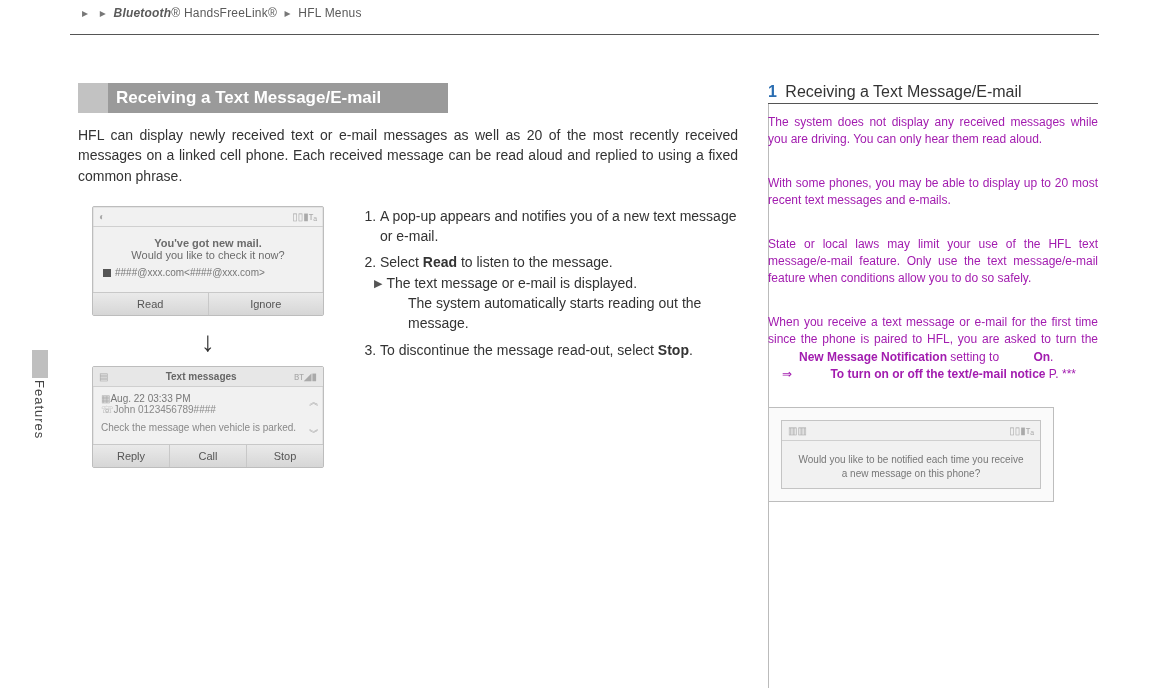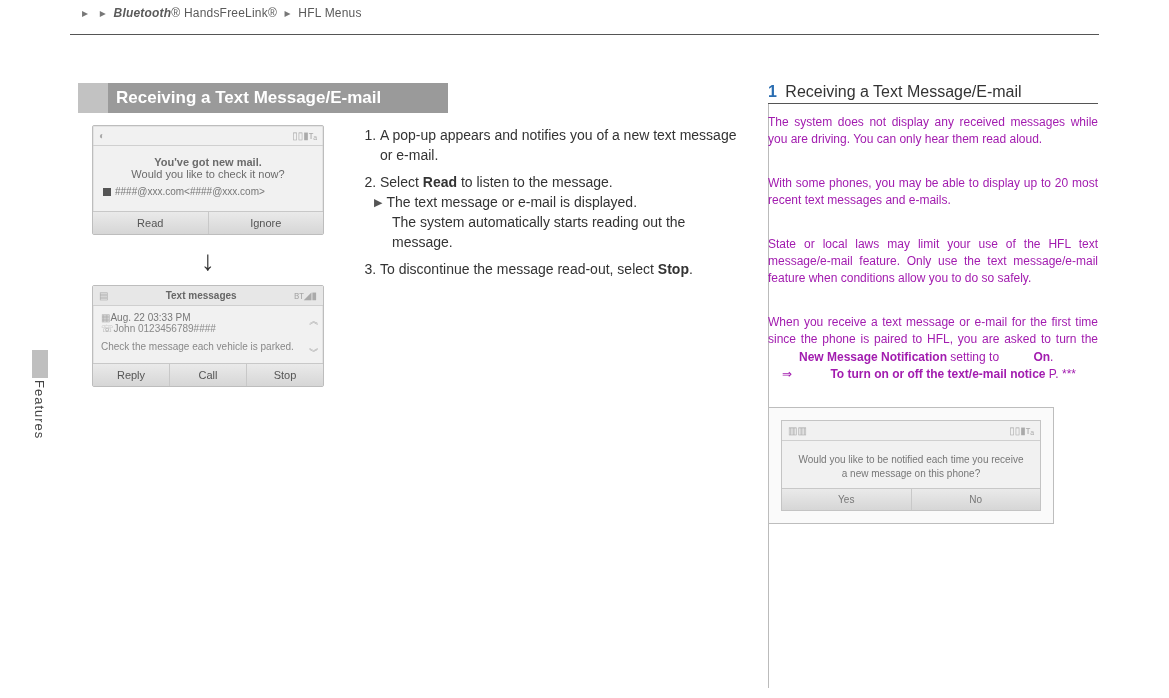--- a/index.html
+++ b/index.html
@@ -18,21 +18,21 @@
   .sec-head .ttl{color:#fff;font-weight:bold;font-size:17px;}
   .intro{font-size:14px;line-height:1.45;color:#333;text-align:justify;margin-bottom:20px;}
   
   .lflex{display:flex;}
   .screens{width:260px;flex:none;margin-right:20px;}
   .steps{flex:1;font-size:14px;line-height:1.45;}
   .steps ol{margin:0;padding-left:22px;}
   .steps li{margin-bottom:6px;}
   .steps .sub{margin-left:-6px;}
   .steps .sub .tri{display:inline-block;margin-right:4px;color:#555;font-size:11px;vertical-align:1px;}
-  .steps .cont{margin-left:12px;}
+  .steps .cont{margin-left:28px;}
   .bold{font-weight:bold;}
   
   .dev{border:1px solid #bdbdbd;background:#f1f1f1;border-radius:2px;box-shadow:0 0 0 1px #e3e3e3 inset;width:230px;margin:0 auto 10px auto;font-size:11px;color:#6b6b6b;}
   .dev .bar{display:flex;justify-content:space-between;align-items:center;padding:4px 6px;border-bottom:1px solid #d0d0d0;font-size:10px;color:#888;}
   .dev .body1{padding:10px 10px 6px 10px;text-align:center;}
   .dev .mail{font-weight:bold;font-size:11px;}
   .dev .addr{font-size:10px;margin:6px 0 8px 0;text-align:left;color:#777;}
   .dev .addr .blk{display:inline-block;width:8px;height:8px;background:#555;margin-right:4px;vertical-align:-1px;}
   .dev .btnrow{display:flex;border-top:1px solid #c8c8c8;}
   .dev .btn{flex:1;text-align:center;padding:5px 0;font-size:11px;color:#555;background:linear-gradient(#eaeaea,#d6d6d6);}
@@ -85,20 +85,21 @@
 
   <div class="body">
 
     <div class="leftcol">
 
       <div class="sec-head">
         <div class="sq"></div>
         <div class="ttl">Receiving a Text Message/E-mail</div>
       </div>
 
+      <div class="intro">HFL can display newly received text or e-mail messages as well as 20 of the most recently received messages on a linked cell phone. Each received message can be read aloud and replied to using a fixed common phrase.</div>
 
       <div class="lflex">
 
         <div class="screens">
 
           <div class="dev">
             <div class="bar">
               <span class="ic">◐</span>
               <span class="ic">▯▯▮ᴛₐ</span>
             </div>
@@ -120,21 +121,21 @@
           <div class="dev dev2">
             <div class="hdr2">
               <span class="ic">▤</span>
               <span class="txt">Text messages</span>
               <span class="ic">ʙᴛ◢▮</span>
             </div>
             <div class="msgblock">
               <div class="scroll">︽</div>
               <div class="mdate"><span class="ic">▦ </span><span>Aug. 22 03:33 PM</span></div>
               <div class="mfrom"><span class="ic">☏ </span><span>John 0123456789####</span></div>
-              <div class="mbody">Check the message each vehicle is parked.</div>
+              <div class="mbody">Check the message when vehicle is parked.</div>
               <div class="scroll2">︾</div>
             </div>
             <div class="btnrow">
               <div class="btn">Reply</div>
               <div class="btn">Call</div>
               <div class="btn">Stop</div>
             </div>
           </div>
 
         </div>
@@ -172,22 +173,18 @@
         </span>
       </div>
 
       <div class="devbox">
         <div class="dev3">
           <div class="bar">
             <span class="ic">▥▥</span>
             <span class="ic">▯▯▮ᴛₐ</span>
           </div>
           <div class="prompt">Would you like to be notified each time you receive a new message on this phone?</div>
-          <div class="btnrow" style="display:flex;border-top:1px solid #c8c8c8;">
-            <div class="btn" style="flex:1;text-align:center;padding:5px 0;background:linear-gradient(#eaeaea,#d6d6d6);">Yes</div>
-            <div class="btn" style="flex:1;text-align:center;padding:5px 0;background:linear-gradient(#eaeaea,#d6d6d6);border-left:1px solid #c8c8c8;">No</div>
-          </div>
         </div>
       </div>
 
     </div>
   </div>
 </div>
 
 </body></html>

